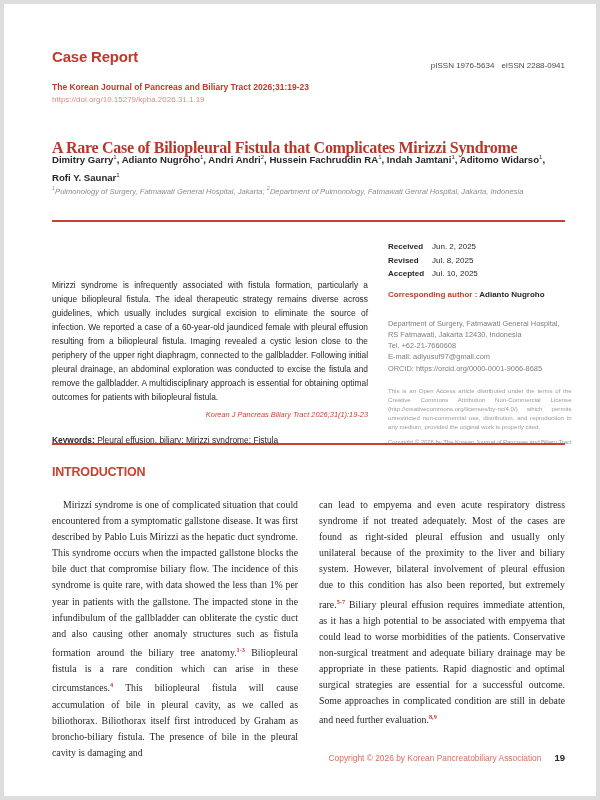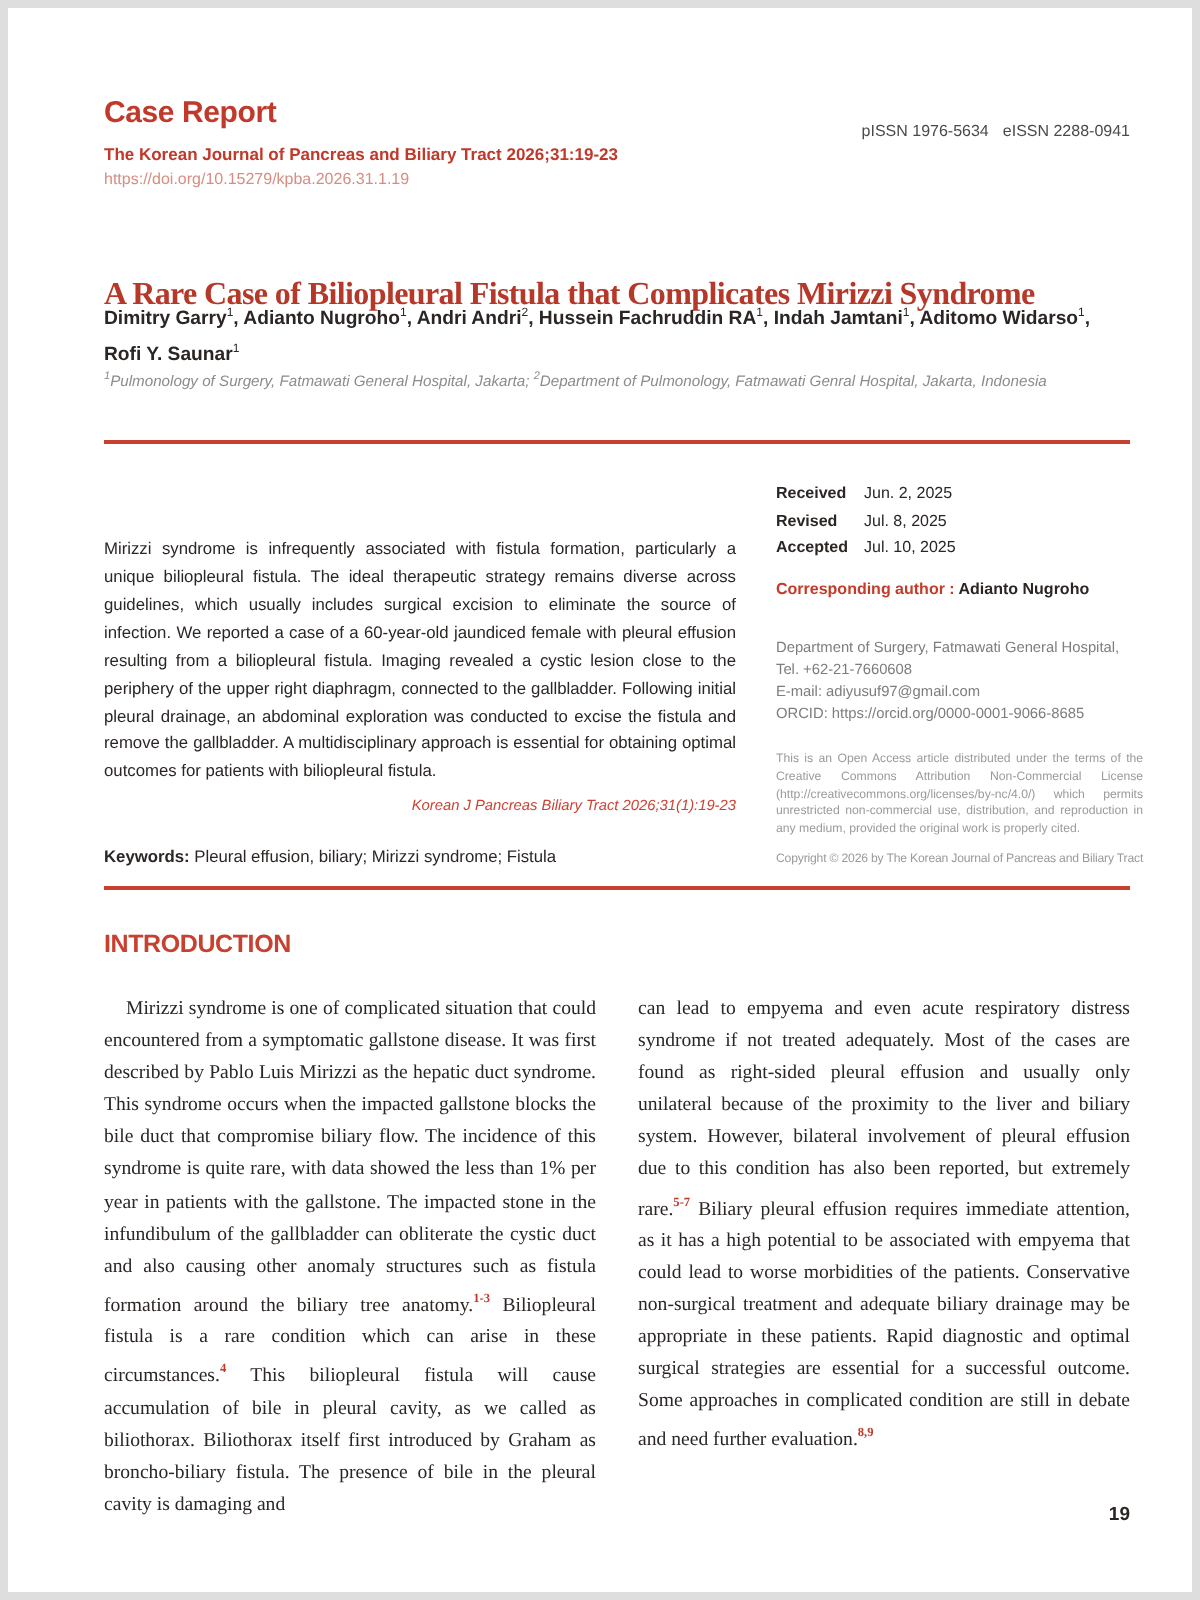--- a/index.html
+++ b/index.html
@@ -5,21 +5,21 @@
   * { margin:0; padding:0; box-sizing:border-box; }
   html,body { width:600px; height:800px; }
   body { background:#dedede; font-family:"Liberation Sans", sans-serif; }
   .page { position:absolute; left:4px; top:4px; width:592px; height:792px; background:#ffffff; overflow:hidden; }
 
   
   .header { position:absolute; left:48px; right:31px; top:44px; }
   .article-type { color:#c0392b; font-size:15px; font-weight:bold; letter-spacing:-0.2px; }
   .issn-line { position:absolute; right:0; top:13px; font-size:8px; color:#4a4a4a; }
   .issn-line span + span { margin-left:7px; }
-  .journal-line { color:#c0392b; font-size:8.5px; font-weight:bold; margin-top:7px; }
+  .journal-line { color:#c0392b; font-size:8.5px; font-weight:bold; margin-top:17px; }
   .doi-line { color:#d78d82; font-size:8px; margin-top:3px; }
 
   
   .title { position:absolute; left:48px; right:31px; top:135px; color:#b53829; font-family:"Liberation Serif", serif; font-weight:bold; font-size:16px; letter-spacing:-0.3px; }
   .authors { position:absolute; left:48px; right:31px; top:146px; color:#2b2624; font-size:9.6px; font-weight:bold; line-height:14.5px; }
   .authors sup { font-size:6px; font-weight:normal; }
   .affiliation { position:absolute; left:48px; right:31px; top:181px; color:#8c8c8c; font-size:7.6px; font-style:italic; }
   .affiliation sup { font-size:5.5px; }
 
   .rule-top { position:absolute; left:48px; right:31px; top:216px; height:2px; background:#c8402f; }
@@ -105,20 +105,21 @@
         <div class="row">
             <span class="lbl">Accepted</span>
             <span>Jul. 10, 2025</span>
           </div>
       </div>
       <div class="corr">
         <span class="lbl">Corresponding author : </span><span class="name">Adianto Nugroho</span>
       </div>
       <div class="addr">
         <div>Department of Surgery, Fatmawati General Hospital,</div>
+        <div>RS Fatmawati, Jakarta 12430, Indonesia</div>
         <div>Tel. +62-21-7660608</div>
         <div>E-mail: adiyusuf97@gmail.com</div>
         <div>ORCID: https://orcid.org/0000-0001-9066-8685</div>
       </div>
       <div class="license">This is an Open Access article distributed under the terms of the Creative Commons Attribution Non-Commercial License (http://creativecommons.org/licenses/by-nc/4.0/) which permits unrestricted non-commercial use, distribution, and reproduction in any medium, provided the original work is properly cited.</div>
       <div class="side-copy">Copyright © 2026 by The Korean Journal of Pancreas and Biliary Tract</div>
     </div>
   </div>
 
   <div class="rule-bottom"></div>
@@ -128,16 +129,17 @@
   <div class="intro-cols">
     <div class="intro-col">
       <div class="para"><span>Mirizzi syndrome is one of complicated situation that could encountered from a symptomatic gallstone disease. It was first described by Pablo Luis Mirizzi as the hepatic duct syndrome. This syndrome occurs when the impacted gallstone blocks the bile duct that compromise biliary flow. The incidence of this syndrome is quite rare, with data showed the less than 1% per year in patients with the gallstone. The impacted stone in the infundibulum of the gallbladder can obliterate the cystic duct and also causing other anomaly structures such as fistula formation around the biliary tree anatomy.</span><sup class="ref">1-3</sup><span> Biliopleural fistula is a rare condition which can arise in these circumstances.</span><sup class="ref">4</sup><span> This biliopleural fistula will cause accumulation of bile in pleural cavity, as we called as biliothorax. Biliothorax itself first introduced by Graham as broncho-biliary fistula. The presence of bile in the pleural cavity is damaging and</span></div>
     </div>
     <div class="intro-col">
       <div><span>can lead to empyema and even acute respiratory distress syndrome if not treated adequately. Most of the cases are found as right-sided pleural effusion and usually only unilateral because of the proximity to the liver and biliary system. However, bilateral involvement of pleural effusion due to this condition has also been reported, but extremely rare.</span><sup class="ref">5-7</sup><span> Biliary pleural effusion requires immediate attention, as it has a high potential to be associated with empyema that could lead to worse morbidities of the patients. Conservative non-surgical treatment and adequate biliary drainage may be appropriate in these patients. Rapid diagnostic and optimal surgical strategies are essential for a successful outcome. Some approaches in complicated condition are still in debate and need further evaluation.</span><sup class="ref">8,9</sup></div>
     </div>
   </div>
 
   <div class="footer">
+    <span class="footer-copy">Copyright © 2026 by Korean Pancreatobiliary Association</span>
     <span class="page-num">19</span>
   </div>
 
 </div>
 
 </body></html>

